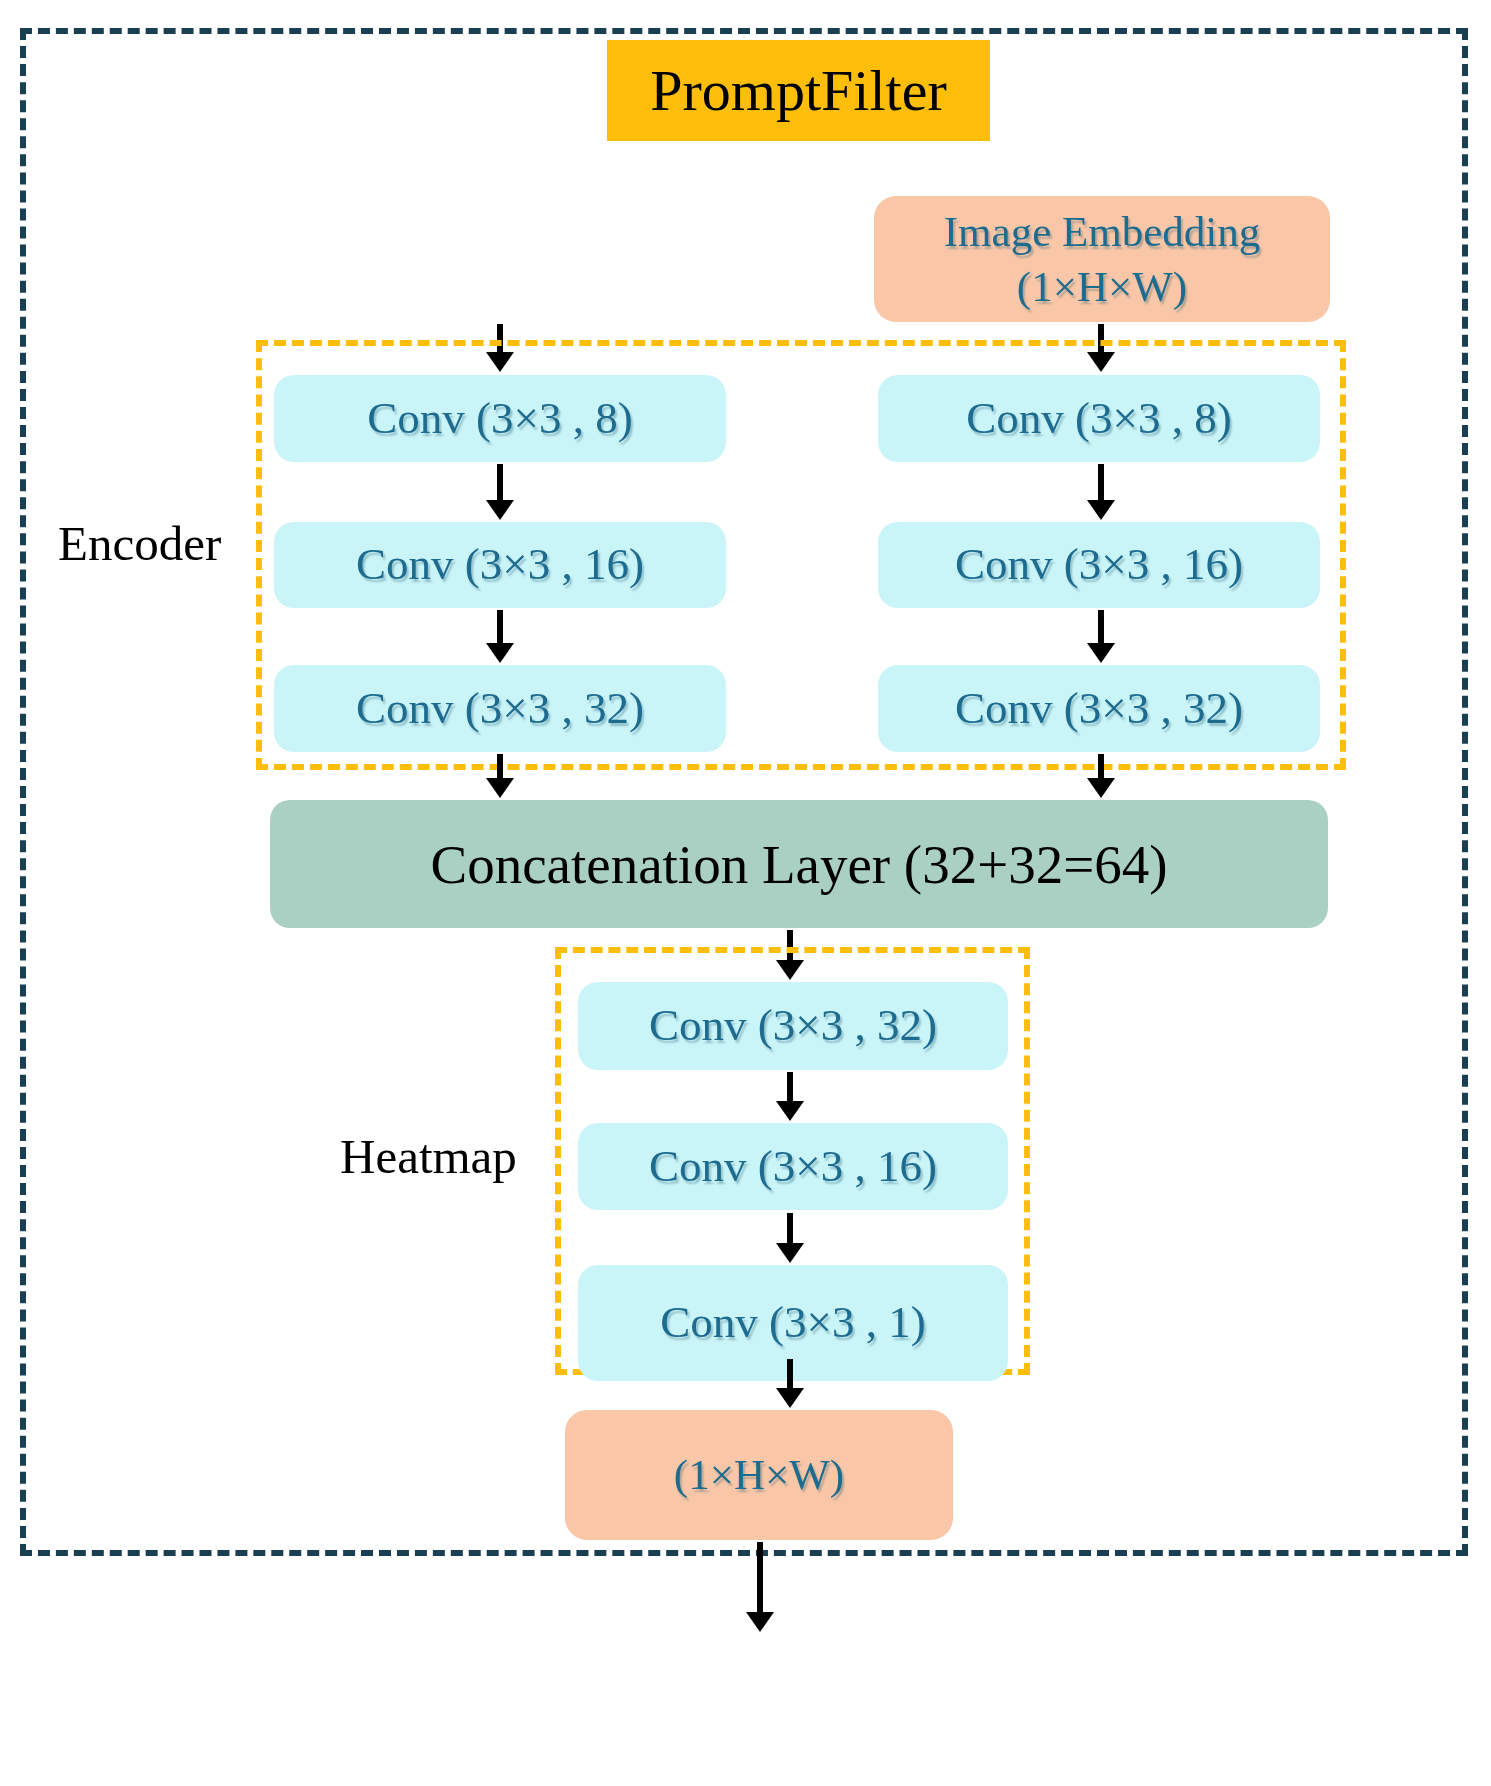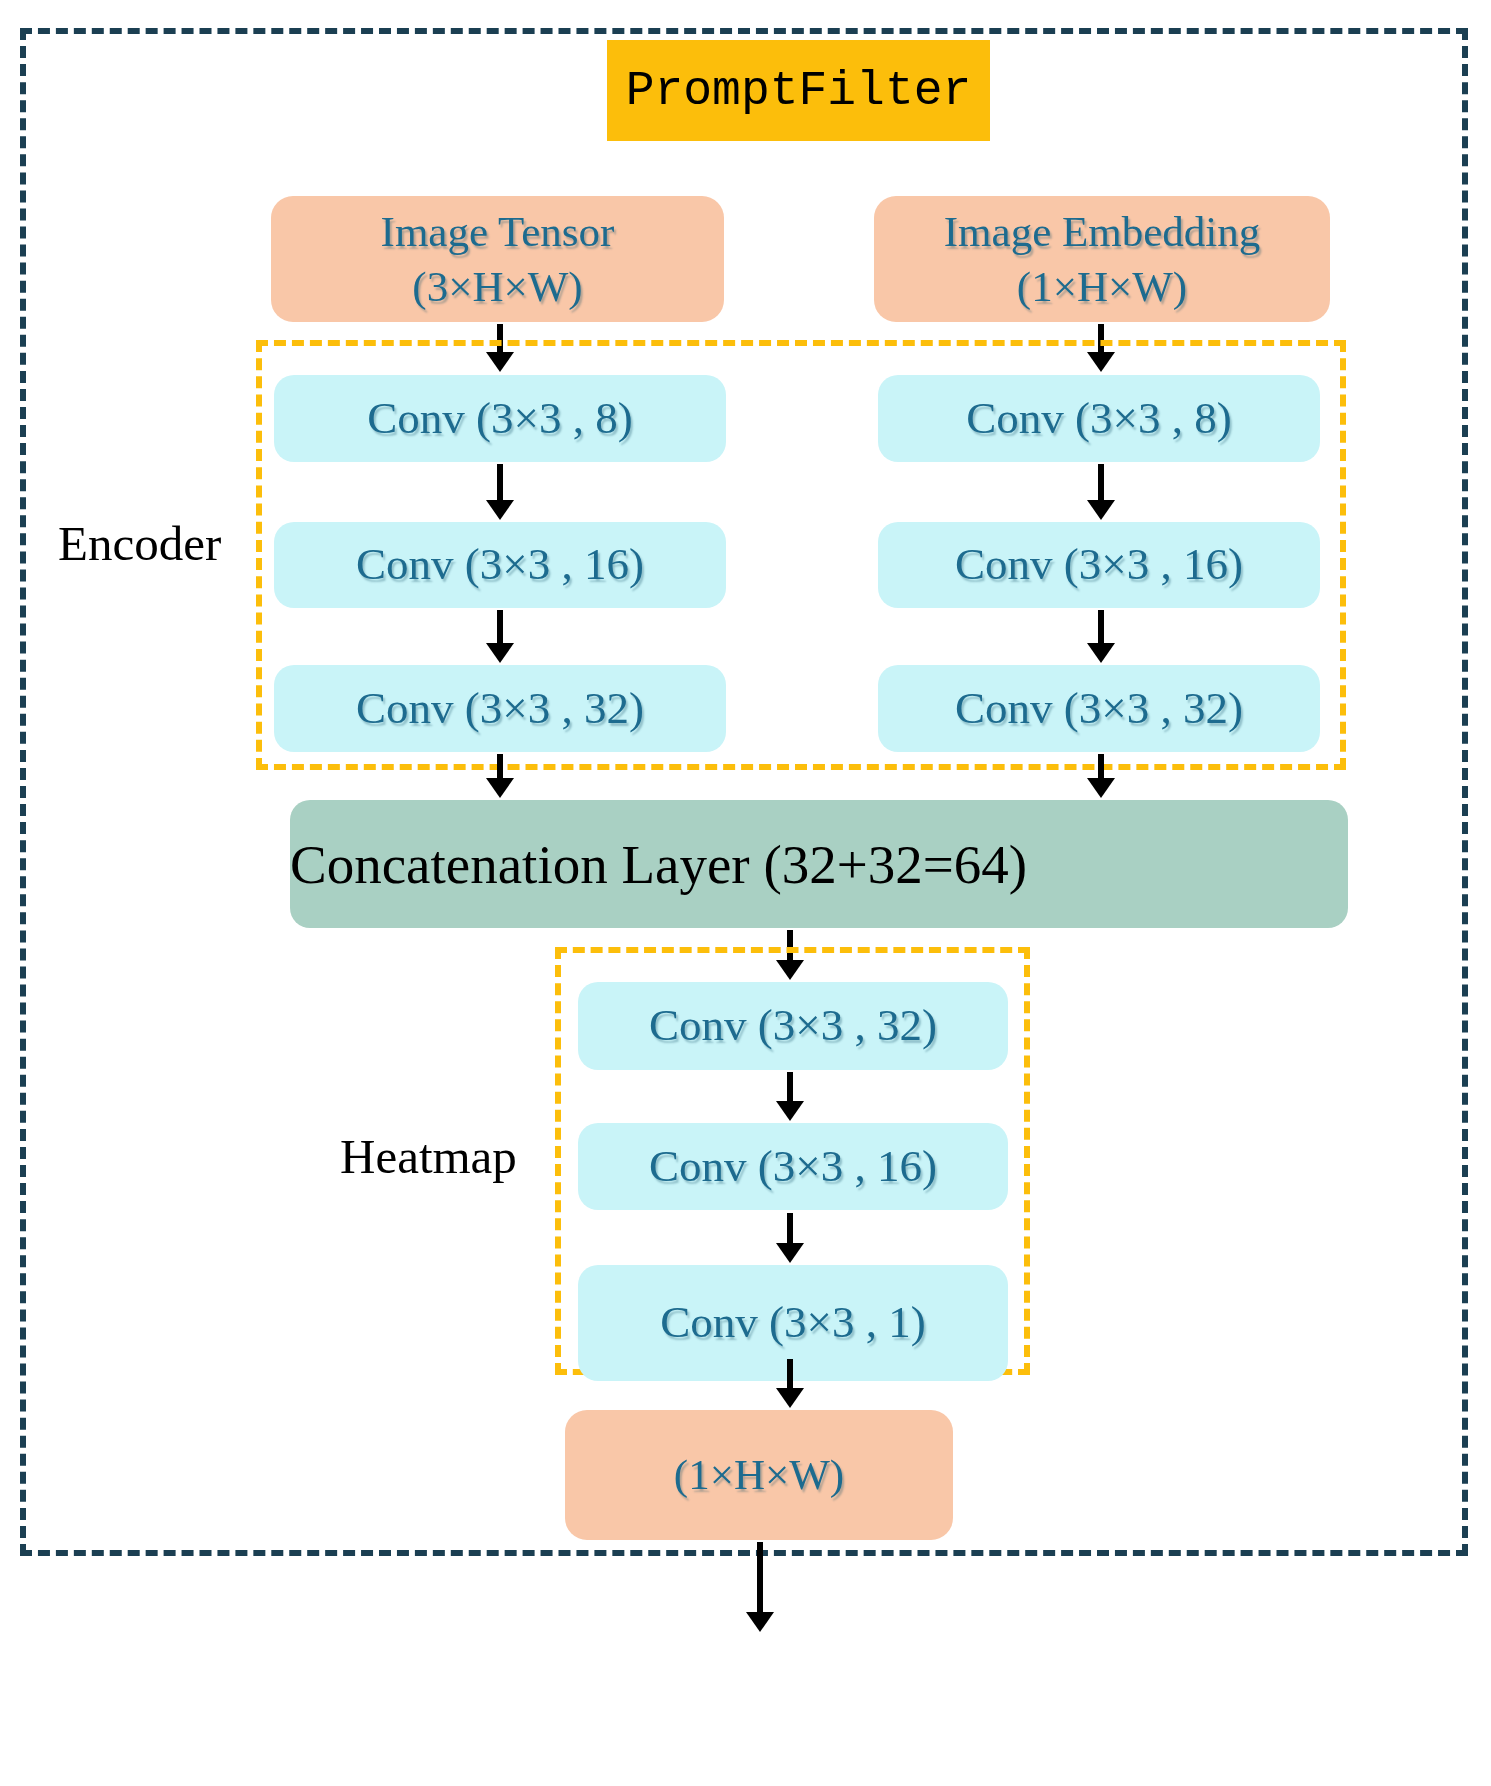--- a/index.html
+++ b/index.html
@@ -22,21 +22,21 @@
   }
   .abs{position:absolute;box-sizing:border-box;}
   .outer-frame{
     left:20px;top:28px;width:1448px;height:1528px;
     border:6px dashed var(--outer-border);
   }
   .title-box{
     left:607px;top:40px;width:383px;height:101px;
     background:var(--accent-gold);
     display:flex;align-items:center;justify-content:center;
-    font-size:48px;color:#000;font-family:Liberation Mono, monospace;
+    font-size:58px;color:#000;
   }
   .pill{
     border-radius:22px;
     display:flex;flex-direction:column;align-items:center;justify-content:center;
     color:var(--teal-text);
     text-shadow:2px 3px 2px rgba(15,75,100,0.30);
     line-height:1.28;
   }
   .input-pill{background:var(--input-salmon);font-size:43px;}
   .conv-pill{background:var(--conv-cyan);font-size:45px;border-radius:20px;}
@@ -47,22 +47,22 @@
   .dec-frame{
     left:555px;top:947px;width:475px;height:428px;
     border:6px dashed var(--accent-gold);
   }
   .side-label{
     font-size:49px;color:#000;
   }
   .concat-box{
     left:270px;top:800px;width:1058px;height:128px;
     background:var(--concat-green);border-radius:20px;
-    display:flex;align-items:center;justify-content:flex-start;
-    font-size:55px;color:#000;margin-left:20px;
+    display:flex;align-items:center;justify-content:center;
+    font-size:55px;color:#000;
   }
   .peak-label{
     left:772px;top:1568px;width:188px;height:60px;
     background:var(--label-gray);
     display:flex;align-items:center;justify-content:center;
     font-size:36px;color:#000;
   }
   .result-box{
     left:563px;top:1635px;width:392px;height:128px;
     background:var(--result-red);border-radius:28px;
@@ -86,24 +86,20 @@
 <body>
 
 <div class="canvas">
 
   <div class="abs outer-frame"></div>
 
   <div class="abs title-box">
     <span>PromptFilter</span>
   </div>
 
-  <div class="abs pill input-pill" style="left:271px;top:196px;width:453px;height:126px;">
-    <span>Image Tensor</span>
-    <span>(3×H×W)</span>
-  </div>
   <div class="abs pill input-pill" style="left:874px;top:196px;width:456px;height:126px;">
     <span>Image Embedding</span>
     <span>(1×H×W)</span>
   </div>
 
   <div class="arr" style="left:497px;top:324px;height:28px;"></div>
   <div class="arr" style="left:1098px;top:324px;height:28px;"></div>
 
   <div class="abs enc-frame"></div>
   <div class="abs side-label" style="left:58px;top:515px;">Encoder</div>

